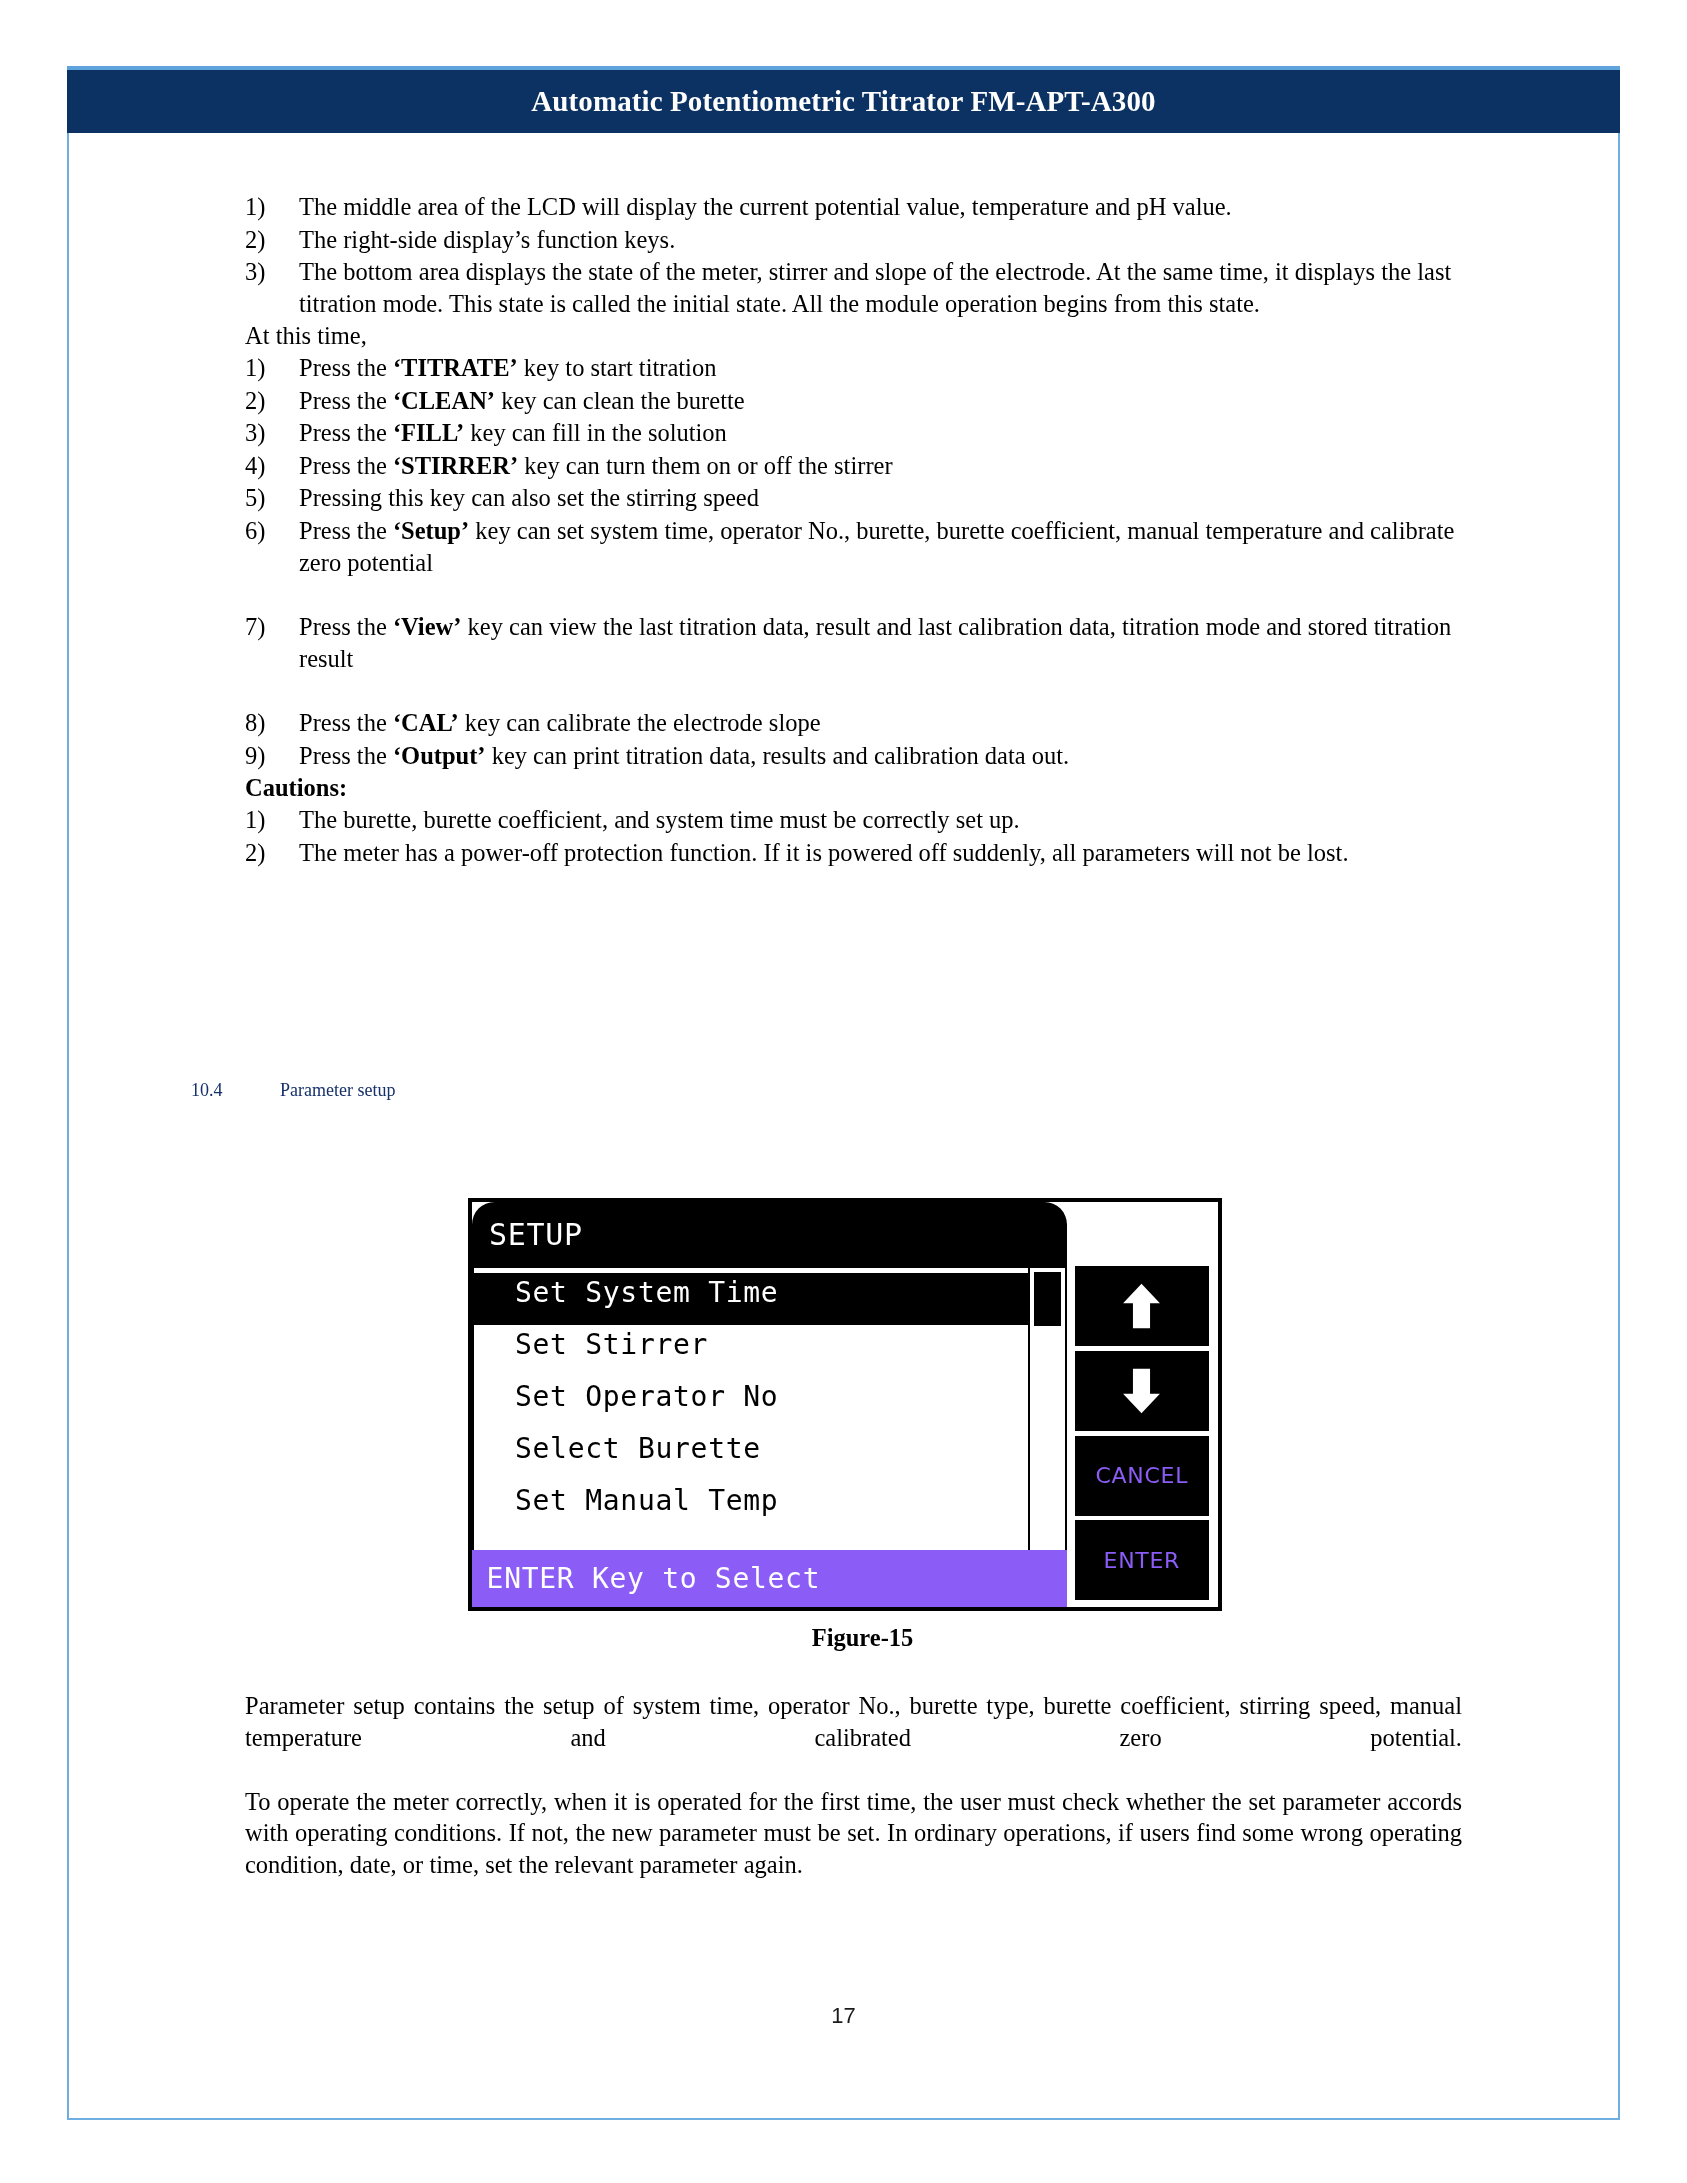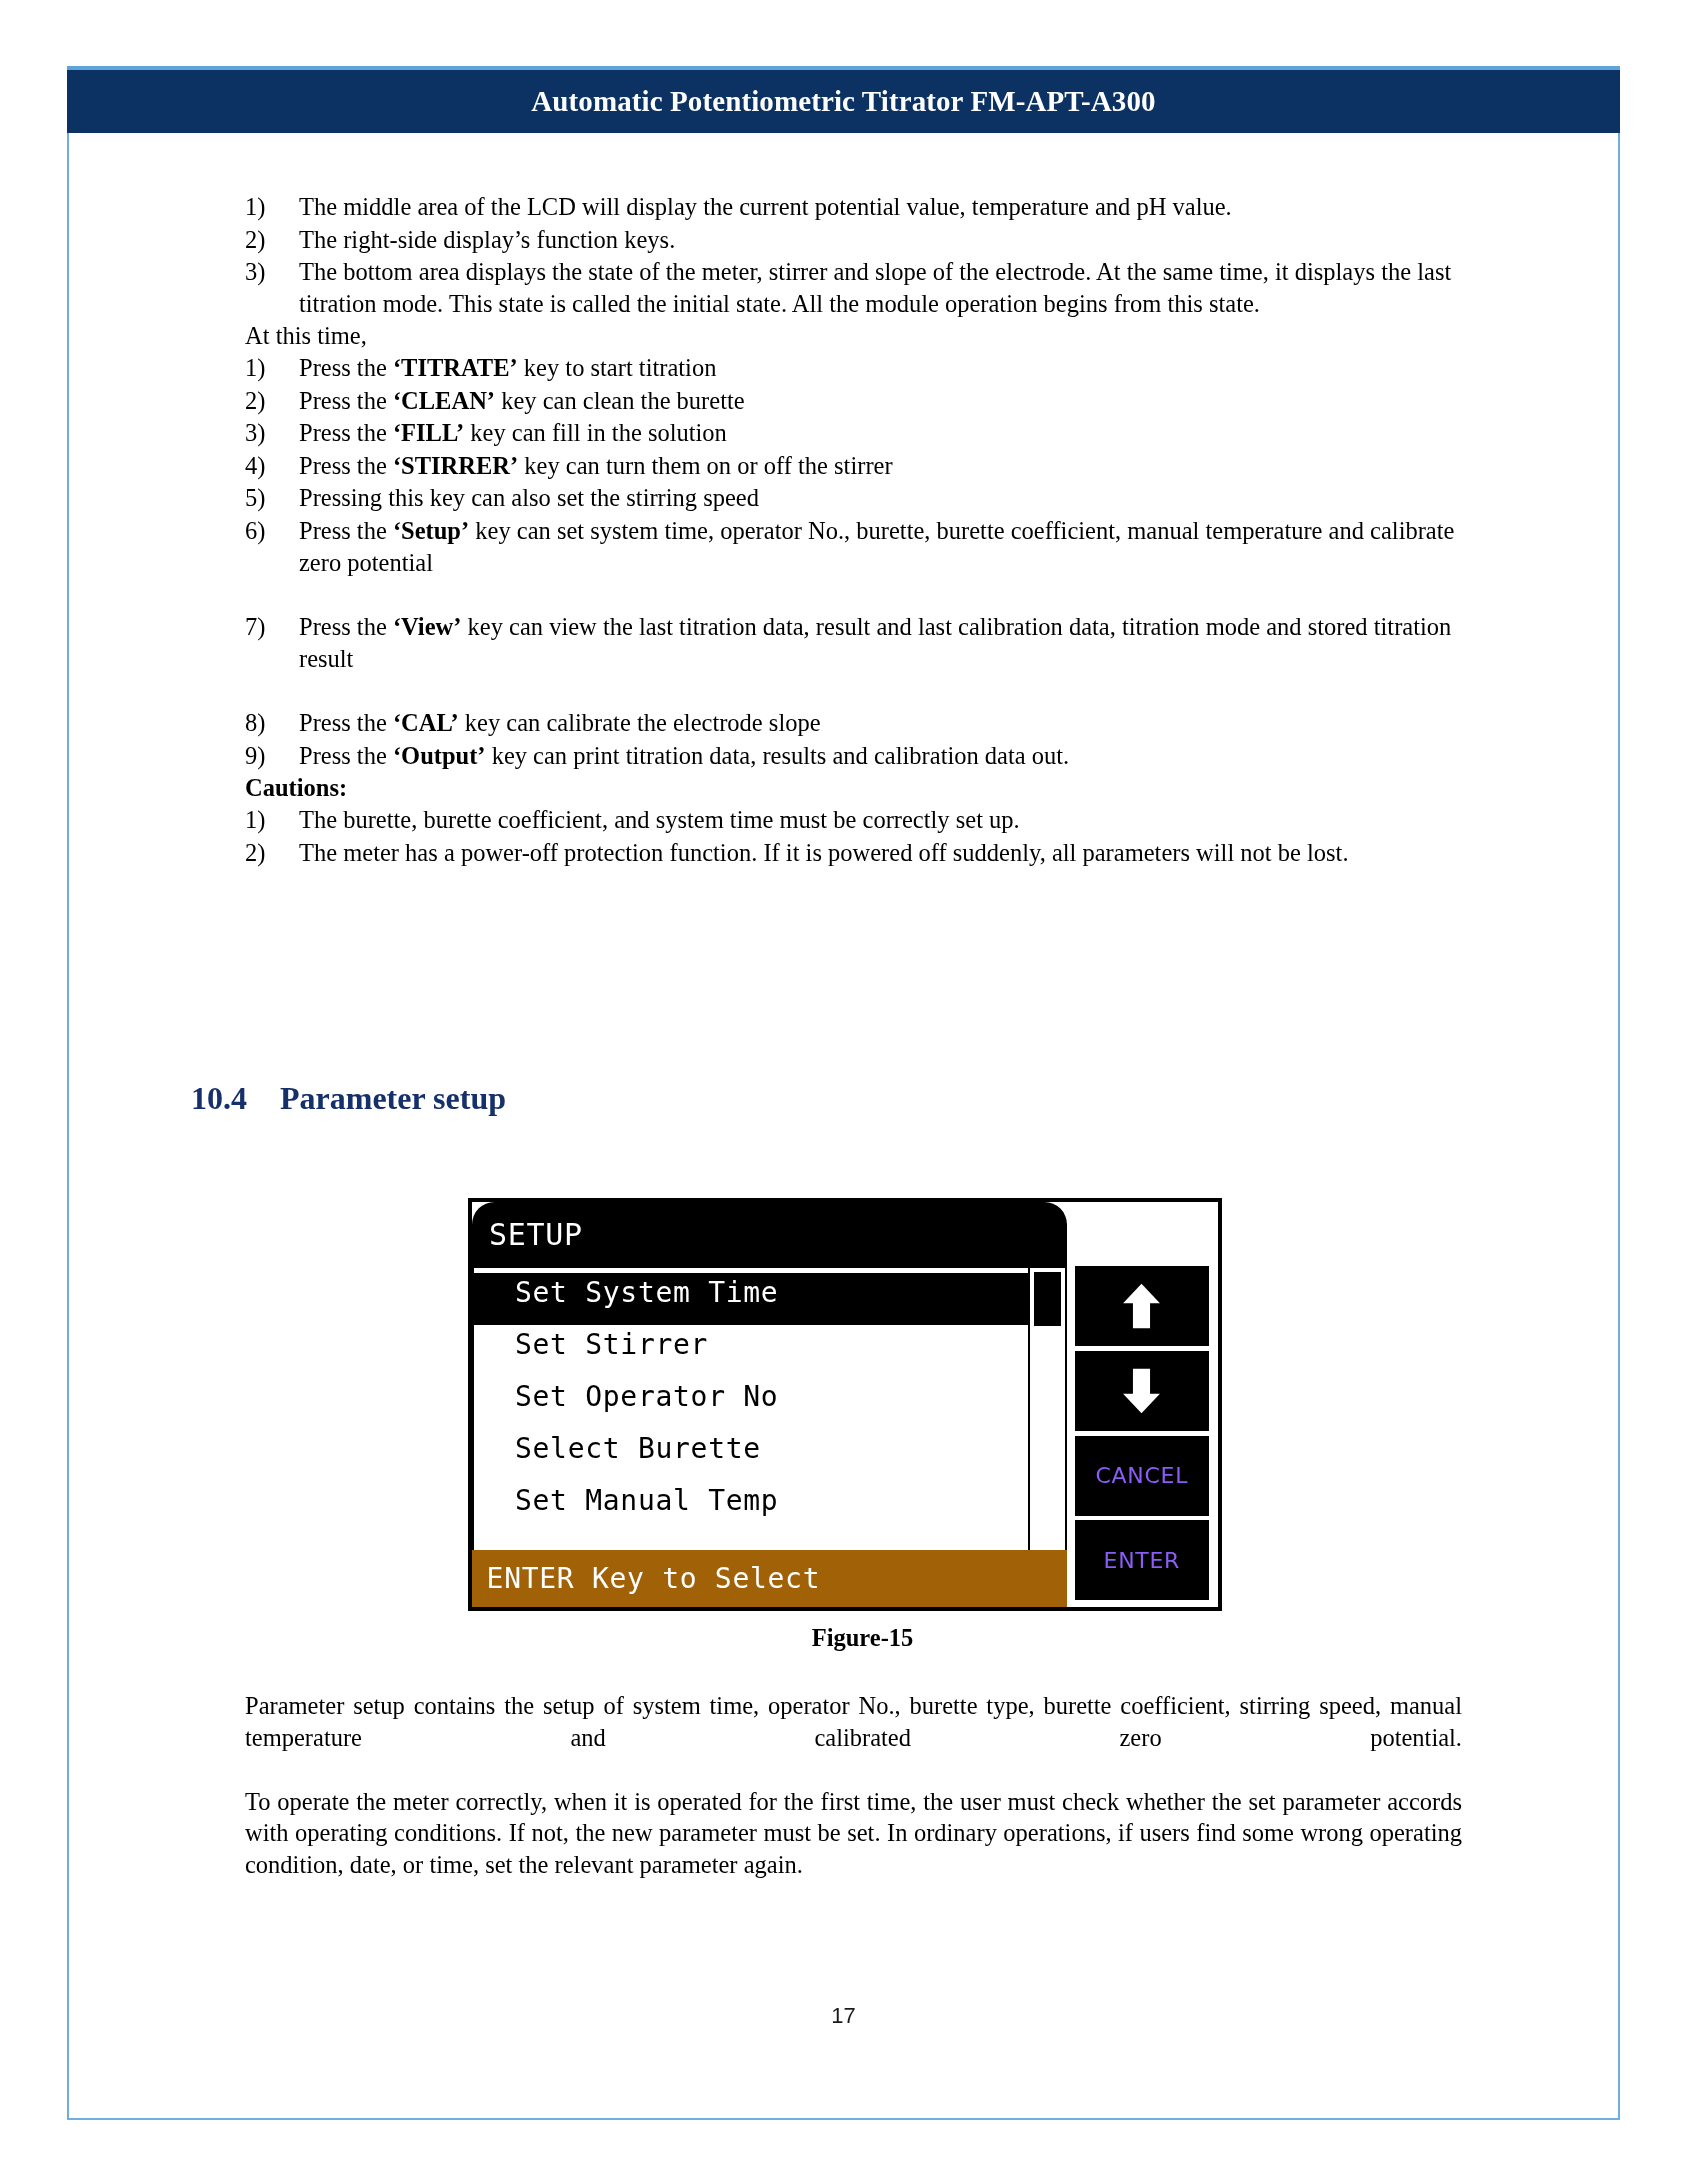--- a/index.html
+++ b/index.html
@@ -97,22 +97,22 @@
   }
 
   b { font-weight: bold; }
 
   
   #section-heading {
     position: absolute;
     left: 191px;
     top: 1080px;
     color: #16306B;
-    font-weight: bold;
-    font-size: 32px;
+    font-weight: normal;
+    font-size: 18px;
     font-family: "Liberation Serif", "DejaVu Serif", serif;
     white-space: pre;
   }
   #section-heading .sec-num { display: inline-block; width: 89px; }
 
   
   #lcd-figure {
     position: absolute;
     left: 468px;
     top: 1170px;
@@ -193,21 +193,21 @@
   #lcd-scroll-thumb {
     position: absolute;
     left: 4px;
     top: 4px;
     width: 26.5px;
     height: 54px;
     background: #000000;
   }
   #lcd-footer {
     height: 57px;
-    background: #a16207;
+    background: #8b5cf6;
     display: flex;
     align-items: center;
     padding-left: 14.6px;
     box-sizing: border-box;
   }
   #lcd-footer-text {
     color: #ffffff;
     font-size: 28px;
     letter-spacing: 0.7px;
     line-height: 1;

